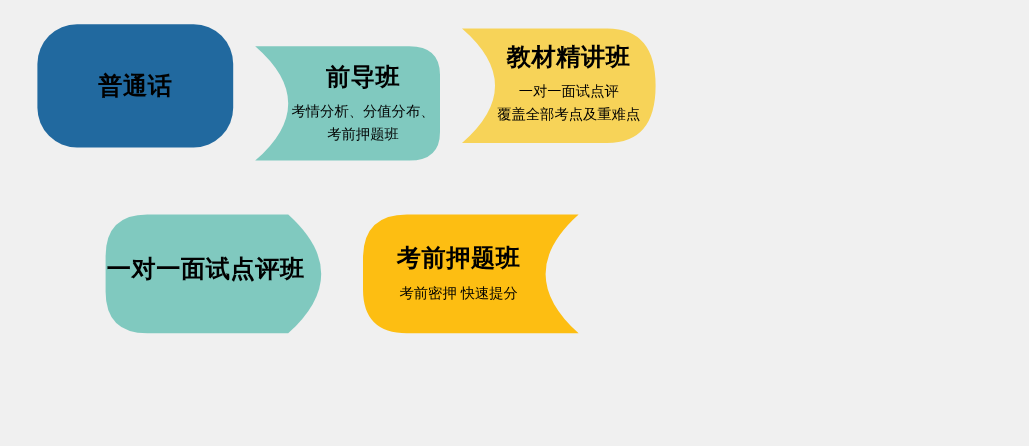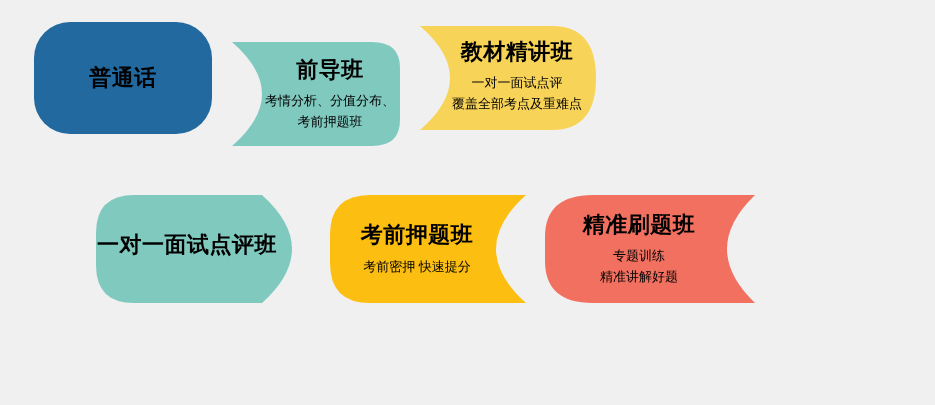--- a/index.html
+++ b/index.html
@@ -115,24 +115,14 @@
   <div class="card" style="left:330px; top:195px; width:196px; height:108px;">
     <svg width="196" height="108" viewBox="0 0 196 108">
       <path d="M 40,0 L 196,0 Q 166,27 166,54 Q 166,81 196,108 L 40,108 Q 0,108 0,68 L 0,40 Q 0,0 40,0 Z" fill="#fdbe12"></path>
     </svg>
     <div class="card-text t-offset-left">
       <div class="card-title">考前押题班</div>
       <div class="card-sub">考前密押 快速提分</div>
     </div>
   </div>
 
-  <div class="card" style="left:545px; top:195px; width:210px; height:108px;">
-    <svg width="210" height="108" viewBox="0 0 210 108">
-      <path d="M 48,0 L 210,0 Q 182,27 182,54 Q 182,81 210,108 L 48,108 Q 0,108 0,66 L 0,42 Q 0,0 48,0 Z" fill="#f2705f"></path>
-    </svg>
-    <div class="card-text t-offset-left">
-      <div class="card-title">精准刷题班</div>
-      <div class="card-sub">专题训练</div>
-      <div class="card-sub">精准讲解好题</div>
-    </div>
-  </div>
 
 </div>
 
 </body></html>

